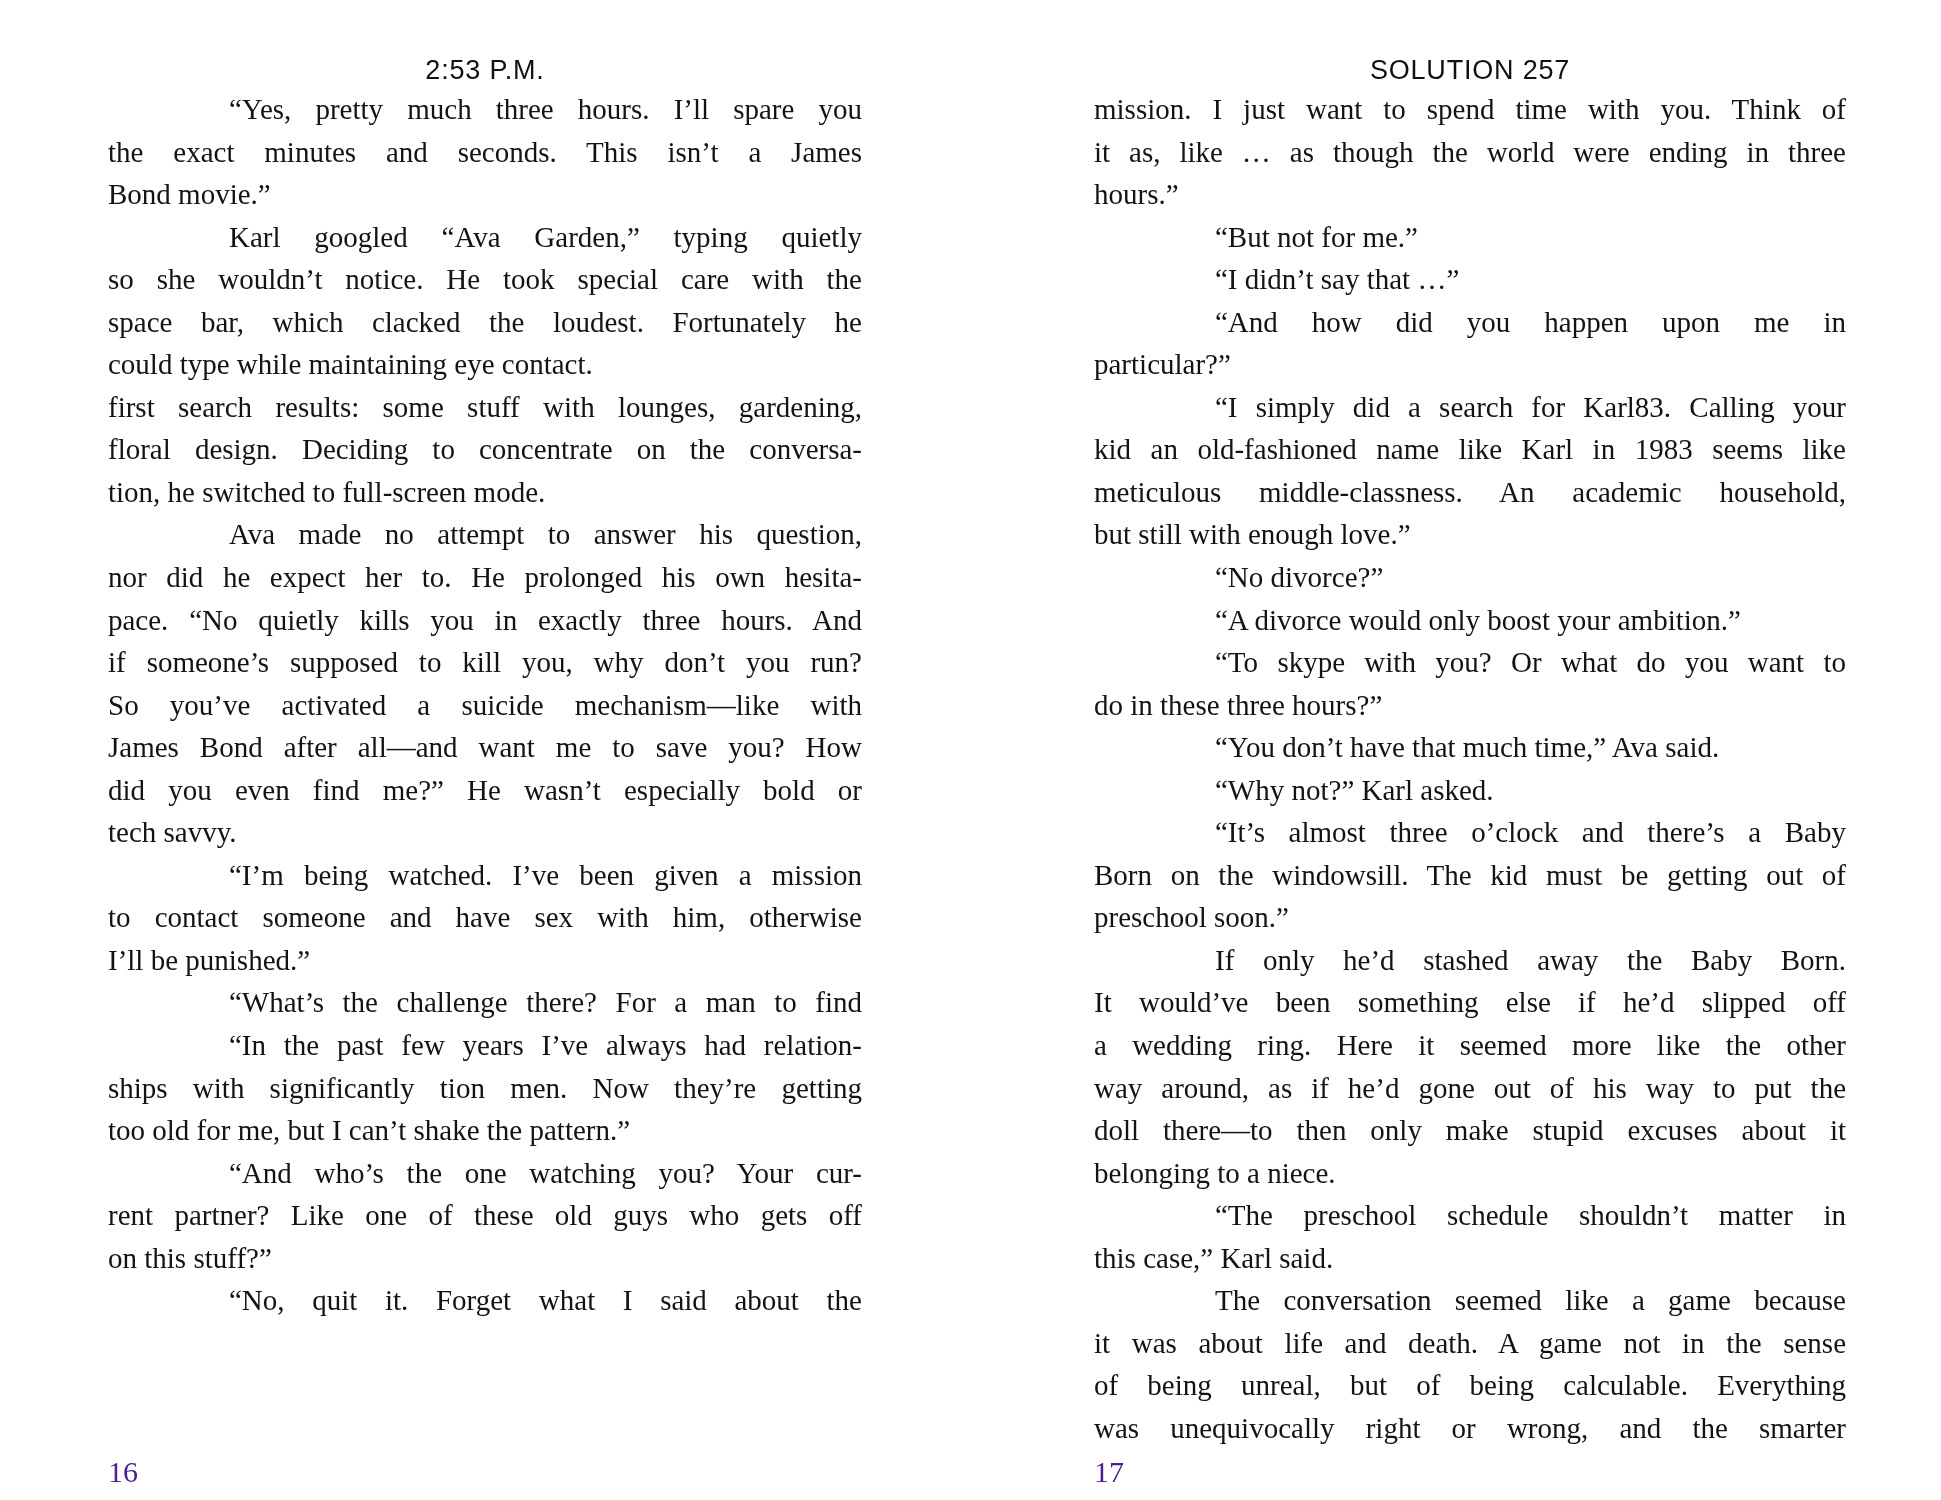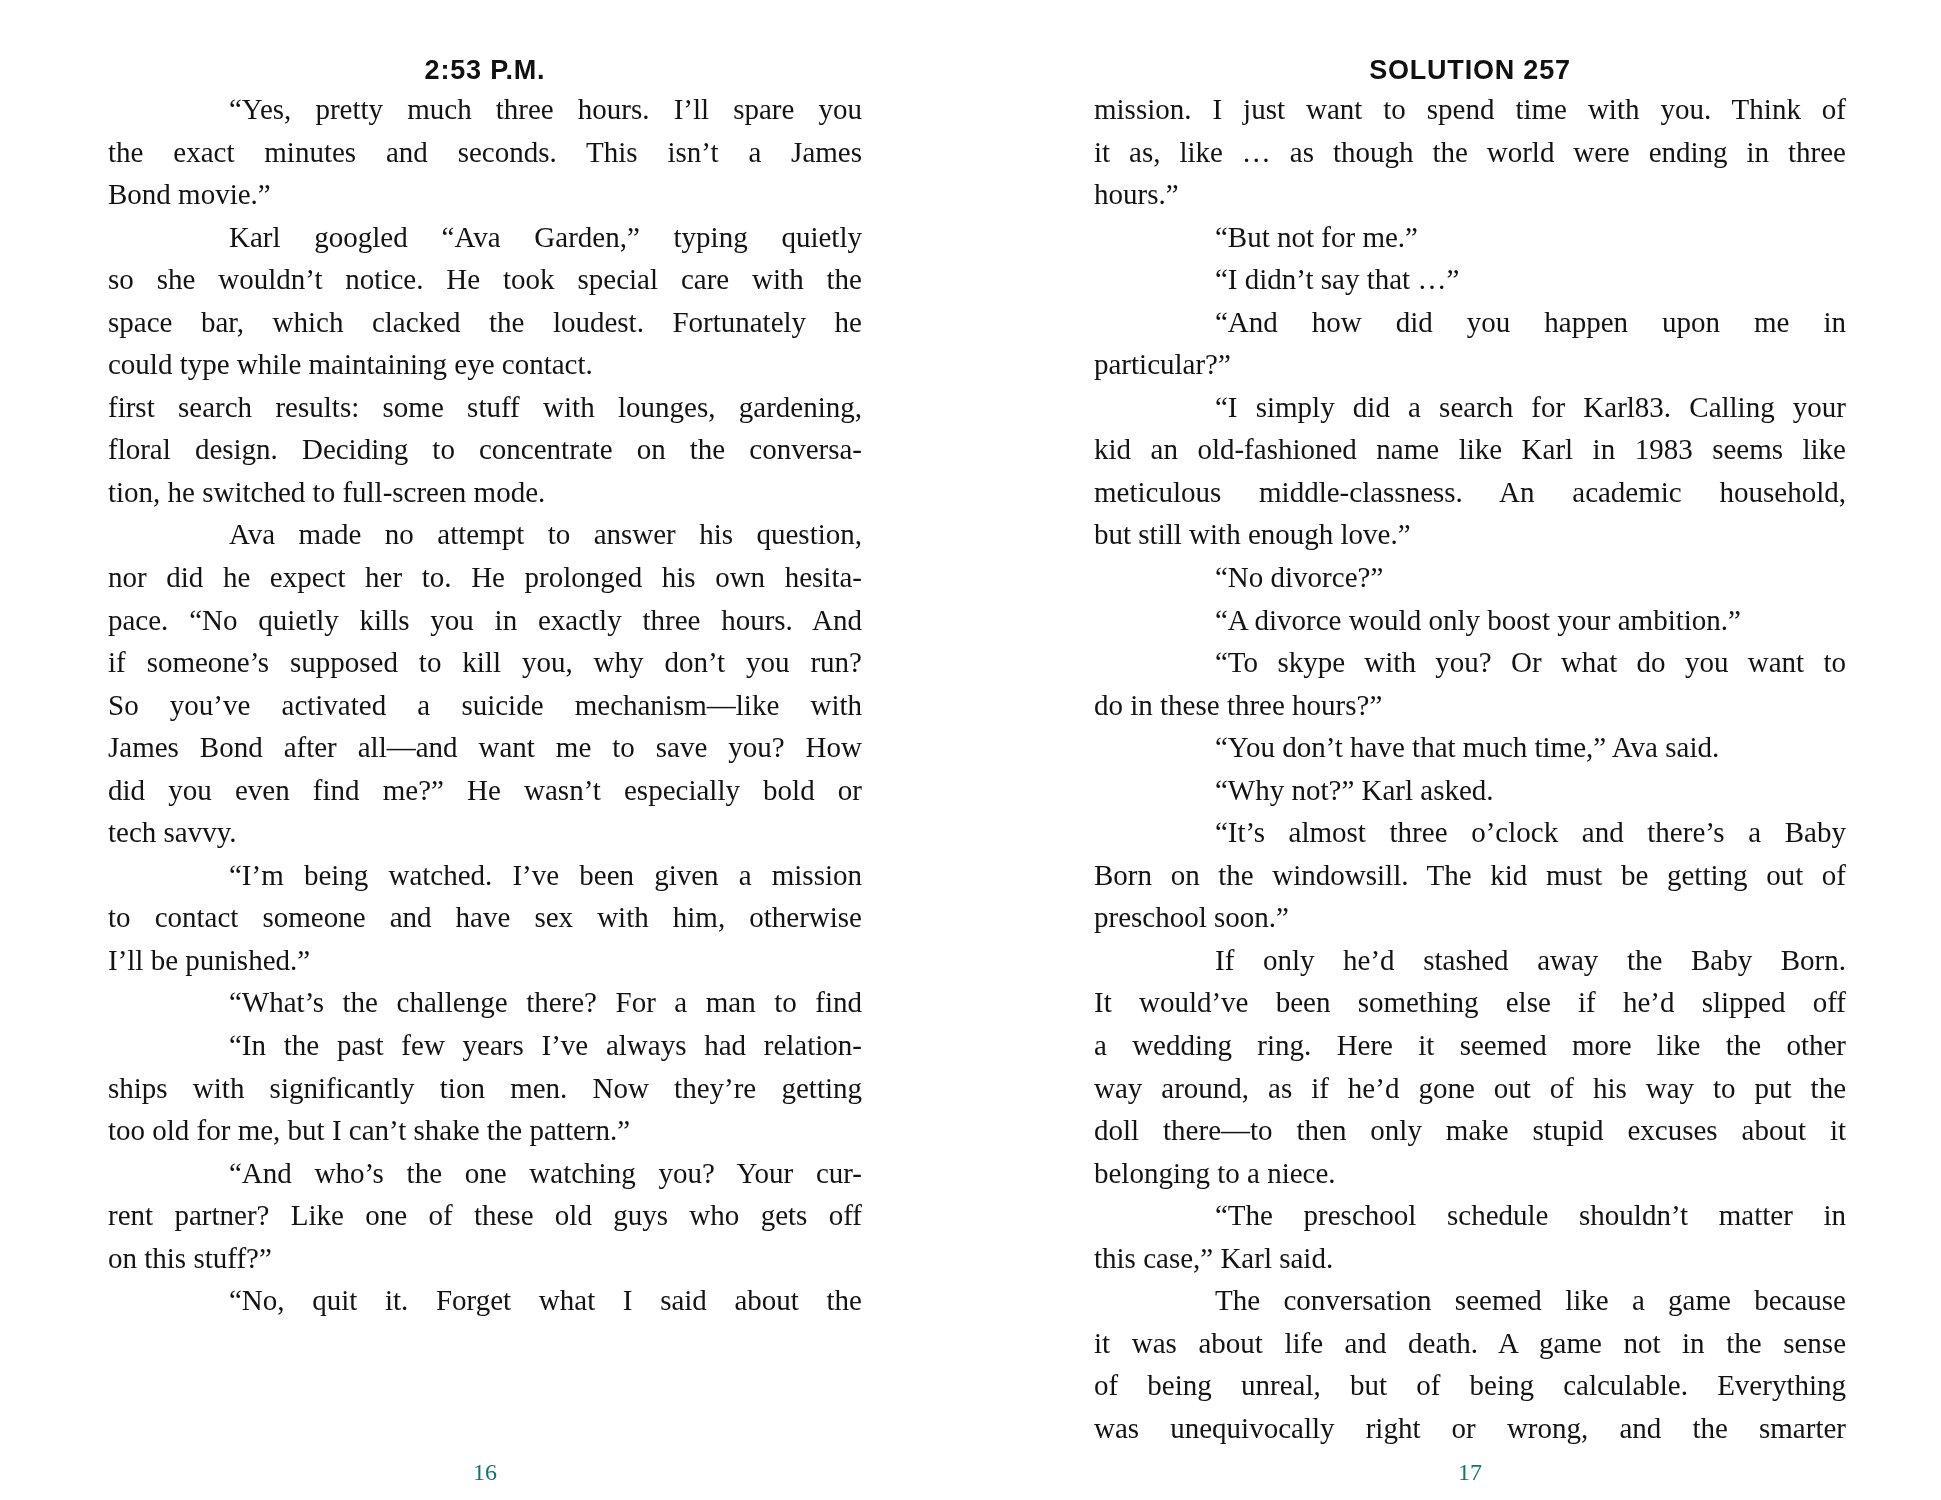--- a/index.html
+++ b/index.html
@@ -22,21 +22,21 @@
   #page-left  { left: 108px;  width: 754px; }
   #page-right { left: 1094px; width: 752px; }
 
   .running-head {
     position: absolute;
     top: 55px;
     left: 0;
     width: 100%;
     text-align: center;
     font-family: "Liberation Sans", sans-serif;
-    font-weight: 700;
+    font-weight: 400;
     font-size: 27px;
     line-height: 30px;
     letter-spacing: 0.8px;
     color: #111111;
   }
   .body-text {
     position: absolute;
     top: 88px;
     left: 0;
     width: 100%;
@@ -60,25 +60,24 @@
     width: 100%;
     height: 0;
   }
   .line.ind { padding-left: 121px; }
 
   .folio {
     position: absolute;
     top: 1455px;
     left: 0;
     width: 100%;
-    text-align: center;
     font-family: "Liberation Serif", serif;
-    font-size: 24px;
+    font-size: 30px;
     line-height: 34px;
-    color: #0f766e;
+    color: #4c1d95;
   }
 </style>
 </head>
 <body>
 
 <div class="spread">
 
   <section class="page" id="page-left">
     <header class="running-head">2:53 P.M.</header>
     <div class="body-text" id="body-left">

